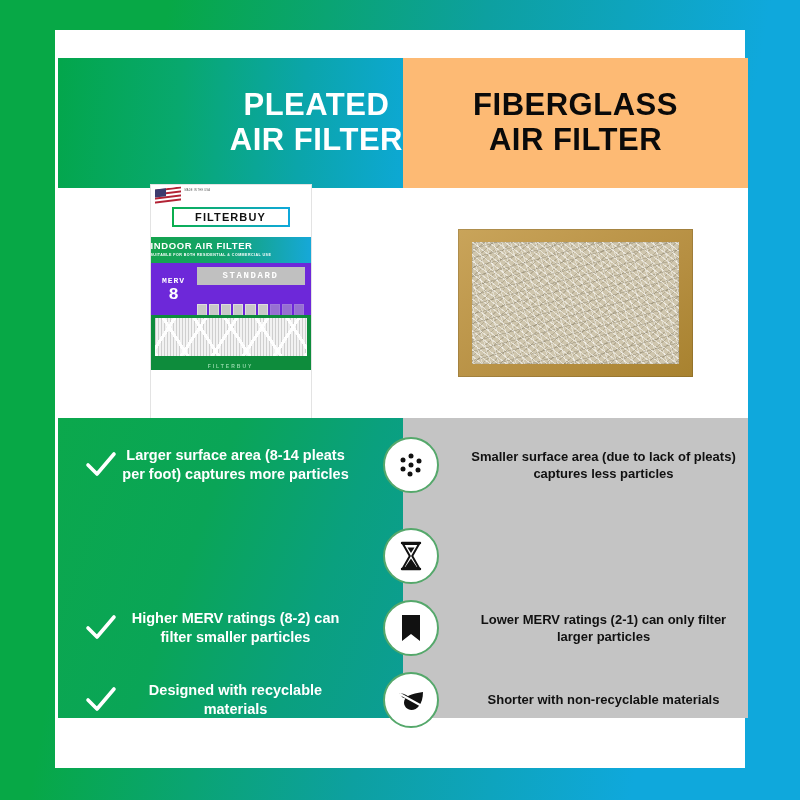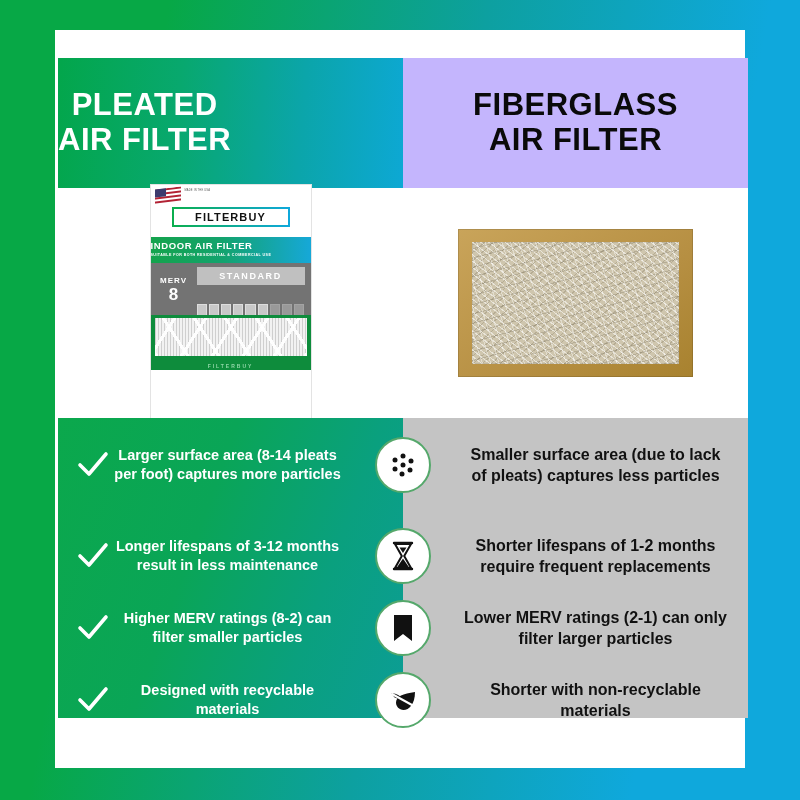--- a/index.html
+++ b/index.html
@@ -16,24 +16,24 @@
   .card {
     position:absolute; left:55px; top:30px; width:690px; height:738px;
     background:#ffffff;
   }
 
   
   .headers { position:absolute; left:58px; top:58px; width:690px; height:130px; display:flex; }
   .hdr-left {
     width:345px; height:130px;
     background:linear-gradient(95deg,#03A64B 0%,#08A86E 35%,#0BA5AA 70%,#0DA8D4 100%);
-    display:flex; align-items:center; justify-content:flex-start;
+    display:flex; align-items:center; justify-content:flex-end;
   }
   .hdr-right {
-    width:345px; height:130px; background:#c4b5fd;
+    width:345px; height:130px; background:#fdba74;
     display:flex; align-items:center; justify-content:center;
   }
   .hdr-title {
     font-weight:bold; font-size:31px; line-height:1.12;
     letter-spacing:0.5px; text-align:center; text-transform:uppercase;
   }
   .hdr-left .hdr-title  { color:#ffffff; }
   .hdr-right .hdr-title { color:#0a0a0a; }
 
   
@@ -71,21 +71,21 @@
     display:flex; align-items:center; justify-content:center;
   }
   .pl-logo span{ font-size:11px; font-weight:bold; letter-spacing:1.1px; color:#111; }
   .pl-band {
     position:absolute; left:0; top:52px; width:100%; height:26px;
     background:linear-gradient(90deg,#14A34C 0%,#13A36E 45%,#16A8D8 100%);
     color:#fff; text-align:left; padding-top:3px;
   }
   .pl-band .b1{ font-size:9.5px; font-weight:bold; letter-spacing:.6px; }
   .pl-band .b2{ font-size:3.6px; font-weight:bold; letter-spacing:.45px; margin-top:2px; }
-  .pl-mid { position:absolute; left:0; top:78px; width:100%; height:52px; background:#737373; display:flex; }
+  .pl-mid { position:absolute; left:0; top:78px; width:100%; height:52px; background:#6d28d9; display:flex;font-family:Liberation Mono, monospace; }
   .pl-merv {
     width:46px; display:flex; flex-direction:column; align-items:center; justify-content:center;
     color:#fff;
   }
   .pl-merv .m1{ font-size:8px; font-weight:bold; letter-spacing:1px; }
   .pl-merv .m2{ font-size:17px; font-weight:bold; line-height:1; margin-top:1px; }
   .pl-right{ flex:1; padding:4px 6px 4px 0; }
   .pl-std{
     background:#C0C0C0; color:#fff; font-size:9px; font-weight:bold;
     letter-spacing:1.6px; text-align:center; padding:4px 0; margin-bottom:19px;
@@ -148,35 +148,35 @@
   
   .compare {
     position:absolute; left:58px; top:418px; width:690px; height:300px;
     display:flex;
   }
   .col-left {
     width:345px;
     background:linear-gradient(110deg,#0BA84C 0%,#0AA557 40%,#0AA07E 72%,#0C9D96 100%);
   }
   .col-right { width:345px; background:#C4C4C4; }
-  .rows { position:absolute; left:0; top:0; width:690px; height:300px; }
+  .rows { position:absolute; left:8px; top:0; width:690px; height:300px; }
   .row { position:absolute; left:0; width:690px; display:flex; align-items:center; }
   .row-l, .row-r { width:345px; display:flex; align-items:center; }
   .row-l { padding:0 58px 0 18px; }
   .row-r { padding:0 18px 0 58px; }
   .check {
     flex:0 0 34px; height:34px; position:relative;
   }
   .check svg { display:block; }
   .txt-l {
     flex:1; color:#ffffff; font-weight:bold; font-size:14.5px;
     line-height:1.32; text-align:center;
   }
   .txt-r {
-    flex:1; color:#111111; font-weight:bold; font-size:16px;
+    flex:1; color:#111111; font-weight:bold; font-size:13px;
     line-height:1.32; text-align:center;
   }
   
   .badge {
     position:absolute; left:345px; transform:translate(-50%,-50%);
     width:56px; height:56px; border-radius:50%;
     background:#ffffff; border:2px solid #55A86B;
     display:flex; align-items:center; justify-content:center; z-index:5;
   }
   .badge svg{ display:block; }
@@ -277,33 +277,20 @@
         <circle cx="15" cy="15" r="2.5" fill="#111"></circle>
         <circle cx="7" cy="10" r="2.5" fill="#111"></circle>
         <circle cx="15" cy="6" r="2.5" fill="#111"></circle>
         <circle cx="23" cy="11" r="2.5" fill="#111"></circle>
         <circle cx="7" cy="19" r="2.5" fill="#111"></circle>
         <circle cx="22" cy="20" r="2.5" fill="#111"></circle>
         <circle cx="14" cy="24" r="2.5" fill="#111"></circle>
       </svg>
     </div>
 
-    <div class="row" style="top:108px;height:60px;">
-      <div class="row-l">
-        <div class="check">
-          <svg width="34" height="34" viewBox="0 0 34 34">
-              <path d="M4 17 L13 26 L30 6" fill="none" stroke="#ffffff" stroke-width="3.6" stroke-linecap="round" stroke-linejoin="round"></path>
-            </svg>
-        </div>
-        <div class="txt-l">Longer lifespans of 3-12 months result in less maintenance</div>
-      </div>
-      <div class="row-r">
-        <div class="txt-r">Shorter lifespans of 1-2 months require frequent replacements</div>
-      </div>
-    </div>
     <div class="badge" style="top:138px;">
       <svg width="28" height="30" viewBox="0 0 28 30">
         <path d="M5 2 H23 M5 28 H23" stroke="#111" stroke-width="2.4" stroke-linecap="round"></path>
         <path d="M6 3 L22 3 L15.2 15 L22 27 L6 27 L12.8 15 Z" fill="none" stroke="#111" stroke-width="2"></path>
         <path d="M8.2 26 L19.8 26 L14 17.4 Z" fill="#111"></path>
         <path d="M10.5 6.5 L17.5 6.5 L14 12 Z" fill="#111"></path>
       </svg>
     </div>
 
     <div class="row" style="top:180px;height:60px;">

